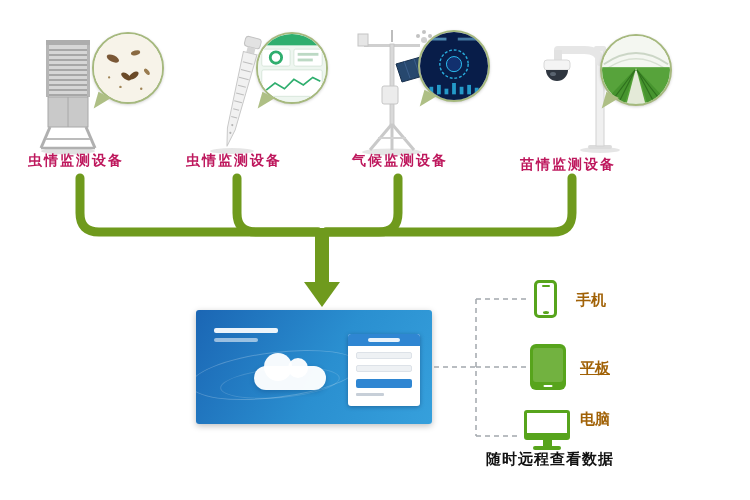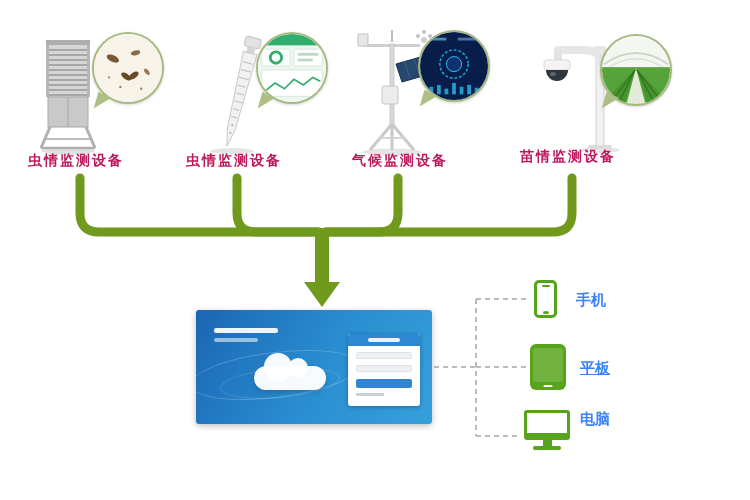--- a/index.html
+++ b/index.html
@@ -69,21 +69,21 @@
     background:rgba(255,255,255,.16); border-radius:3px; }
   .tablet::after { content:""; position:absolute; bottom:3px; left:50%; transform:translateX(-50%);
     width:9px; height:2px; background:#fff; border-radius:1px; }
   .pc { position:absolute; left:524px; top:410px; width:46px; }
   .monitor { width:46px; height:30px; border:3.5px solid #57a41c; border-radius:3px;
     background:#fff; position:relative; }
   .monitor::after { content:""; position:absolute; left:0; right:0; bottom:0; height:4px;
     background:#57a41c; }
   .stand { width:9px; height:6px; background:#57a41c; margin:0 auto; }
   .base { width:28px; height:3.5px; background:#57a41c; border-radius:2px; margin:0 auto; }
-  .terminal-label { position:absolute; font-size:15px; font-weight:bold; color:#3b82f6;
+  .terminal-label { position:absolute; font-size:15px; font-weight:bold; color:#a16207;
     white-space:nowrap; }
   .t-phone { left:576px; top:291px; }
   .t-tablet { left:580px; top:359px;text-decoration:underline; }
   .t-pc { left:580px; top:410px; }
 
   .caption { position:absolute; left:486px; top:450px; font-size:15px; font-weight:bold;
     color:#111; letter-spacing:1px; white-space:nowrap; }
 </style>
 </head>
 <body>
@@ -259,21 +259,21 @@
         <polygon points="48,72 72,72 37,35" fill="#46942e"></polygon>
         <g stroke="#2e6f1d" stroke-width="1.2">
           <line x1="35" y1="36" x2="8" y2="72"></line>
             <line x1="35" y1="36" x2="17" y2="72"></line>
           <line x1="37" y1="36" x2="56" y2="72"></line>
             <line x1="37" y1="36" x2="65" y2="72"></line>
         </g>
       </svg>
     </div>
     <div class="tail" style="left:86px;top:60px"></div>
-    <div class="device-label" style="left:4px;top:114px;width:104px">苗情监测设备</div>
+    <div class="device-label" style="left:4px;top:122px;width:104px">苗情监测设备</div>
   </div>
 
   <div class="platform">
     <div class="swirl sw1"></div>
     <div class="swirl sw2"></div>
     <div class="ptxt ptxt1"></div>
     <div class="ptxt ptxt2"></div>
     <div class="cloud"></div>
     <div class="login">
       <div class="lg-head"></div>
@@ -300,13 +300,14 @@
   <div class="tablet"></div>
   <div class="terminal-label t-tablet">平板</div>
 
   <div class="pc">
     <div class="monitor"></div>
     <div class="stand"></div>
     <div class="base"></div>
   </div>
   <div class="terminal-label t-pc">电脑</div>
 
+  <div class="caption">随时远程查看数据</div>
 </div>
 
 </body></html>

